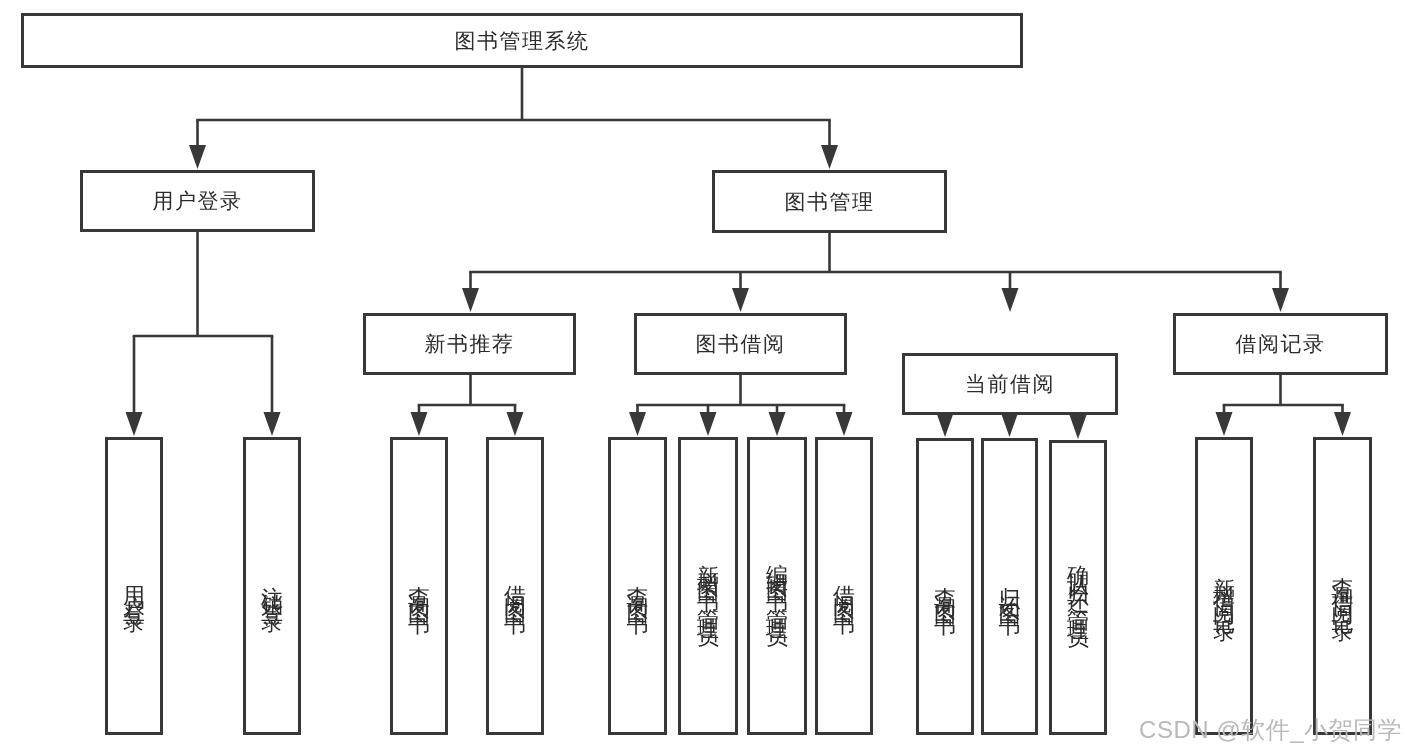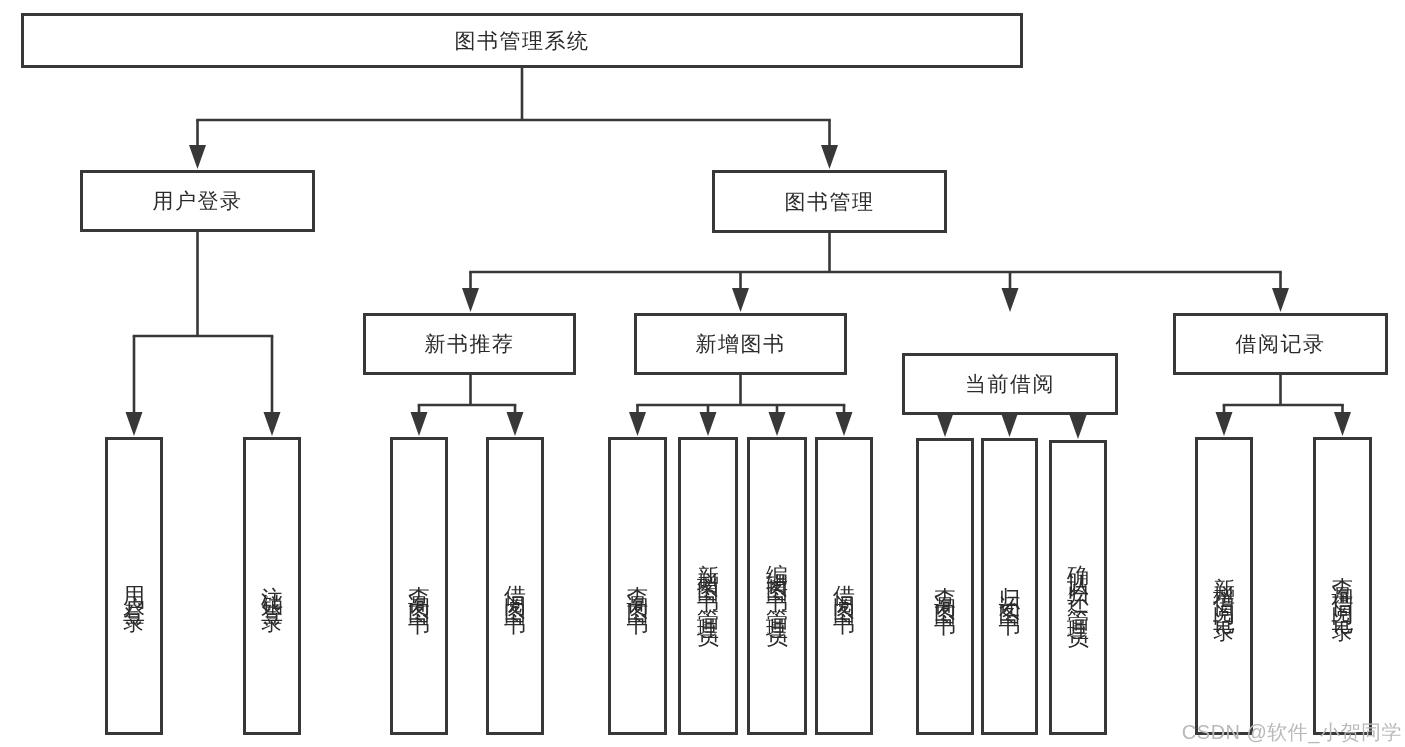--- a/index.html
+++ b/index.html
@@ -41,21 +41,21 @@
     writing-mode: vertical-rl;
     text-orientation: mixed;
     font-size: 22px;
     letter-spacing: 9px;
     line-height: 1;
   }
   #watermark {
     position: absolute;
     right: 3px;
     bottom: 1px;
-    font-size: 20px;
+    font-size: 24px;
     letter-spacing: 0.5px;
     color: var(--wm, #b9b9b9);
     z-index: 3;
     white-space: nowrap;
   }
 </style>
 </head>
 <body>
 
 <div id="canvas">
@@ -112,21 +112,21 @@
       <polygon points="1215.5,412 1232.5,412 1224,436" fill="#383838"></polygon>
       <line x1="1342.5" y1="405" x2="1342.5" y2="418" stroke="#383838" stroke-width="2.6"></line>
       <polygon points="1334,412 1351,412 1342.5,436" fill="#383838"></polygon>
     </svg>
 
   <div id="watermark">CSDN @软件_小贺同学</div>
 <div class="node horizontal" style="left: 21px; top: 13px; width: 1002px; height: 55px;">图书管理系统</div>
     <div class="node horizontal" style="left: 80px; top: 170px; width: 235px; height: 62px;">用户登录</div>
     <div class="node horizontal" style="left: 712px; top: 170px; width: 235px; height: 63px;">图书管理</div>
     <div class="node horizontal" style="left: 363px; top: 313px; width: 213px; height: 62px;">新书推荐</div>
-    <div class="node horizontal" style="left: 634px; top: 313px; width: 213px; height: 62px;">新增图书</div>
+    <div class="node horizontal" style="left: 634px; top: 313px; width: 213px; height: 62px;">图书借阅</div>
     <div class="node horizontal" style="left: 902px; top: 313px; width: 216px; height: 62px; margin-top: 40px;">当前借阅</div>
     <div class="node horizontal" style="left: 1173px; top: 313px; width: 215px; height: 62px;">借阅记录</div>
     <div class="node vertical" style="left: 105px; top: 437px; width: 58px; height: 298px;">用户登录</div>
     <div class="node vertical" style="left: 243px; top: 437px; width: 58px; height: 298px;">注销登录</div>
     <div class="node vertical" style="left: 390px; top: 437px; width: 58px; height: 298px;">查询图书</div>
     <div class="node vertical" style="left: 486px; top: 437px; width: 58px; height: 298px;">借阅图书</div>
     <div class="node vertical" style="left: 608px; top: 437px; width: 59px; height: 298px;">查询图书</div>
     <div class="node vertical" style="left: 678px; top: 437px; width: 60px; height: 298px;">新增图书（管理员）</div>
     <div class="node vertical" style="left: 747px; top: 437px; width: 60px; height: 298px;">编辑图书（管理员）</div>
     <div class="node vertical" style="left: 815px; top: 437px; width: 58px; height: 298px;">借阅图书</div>

